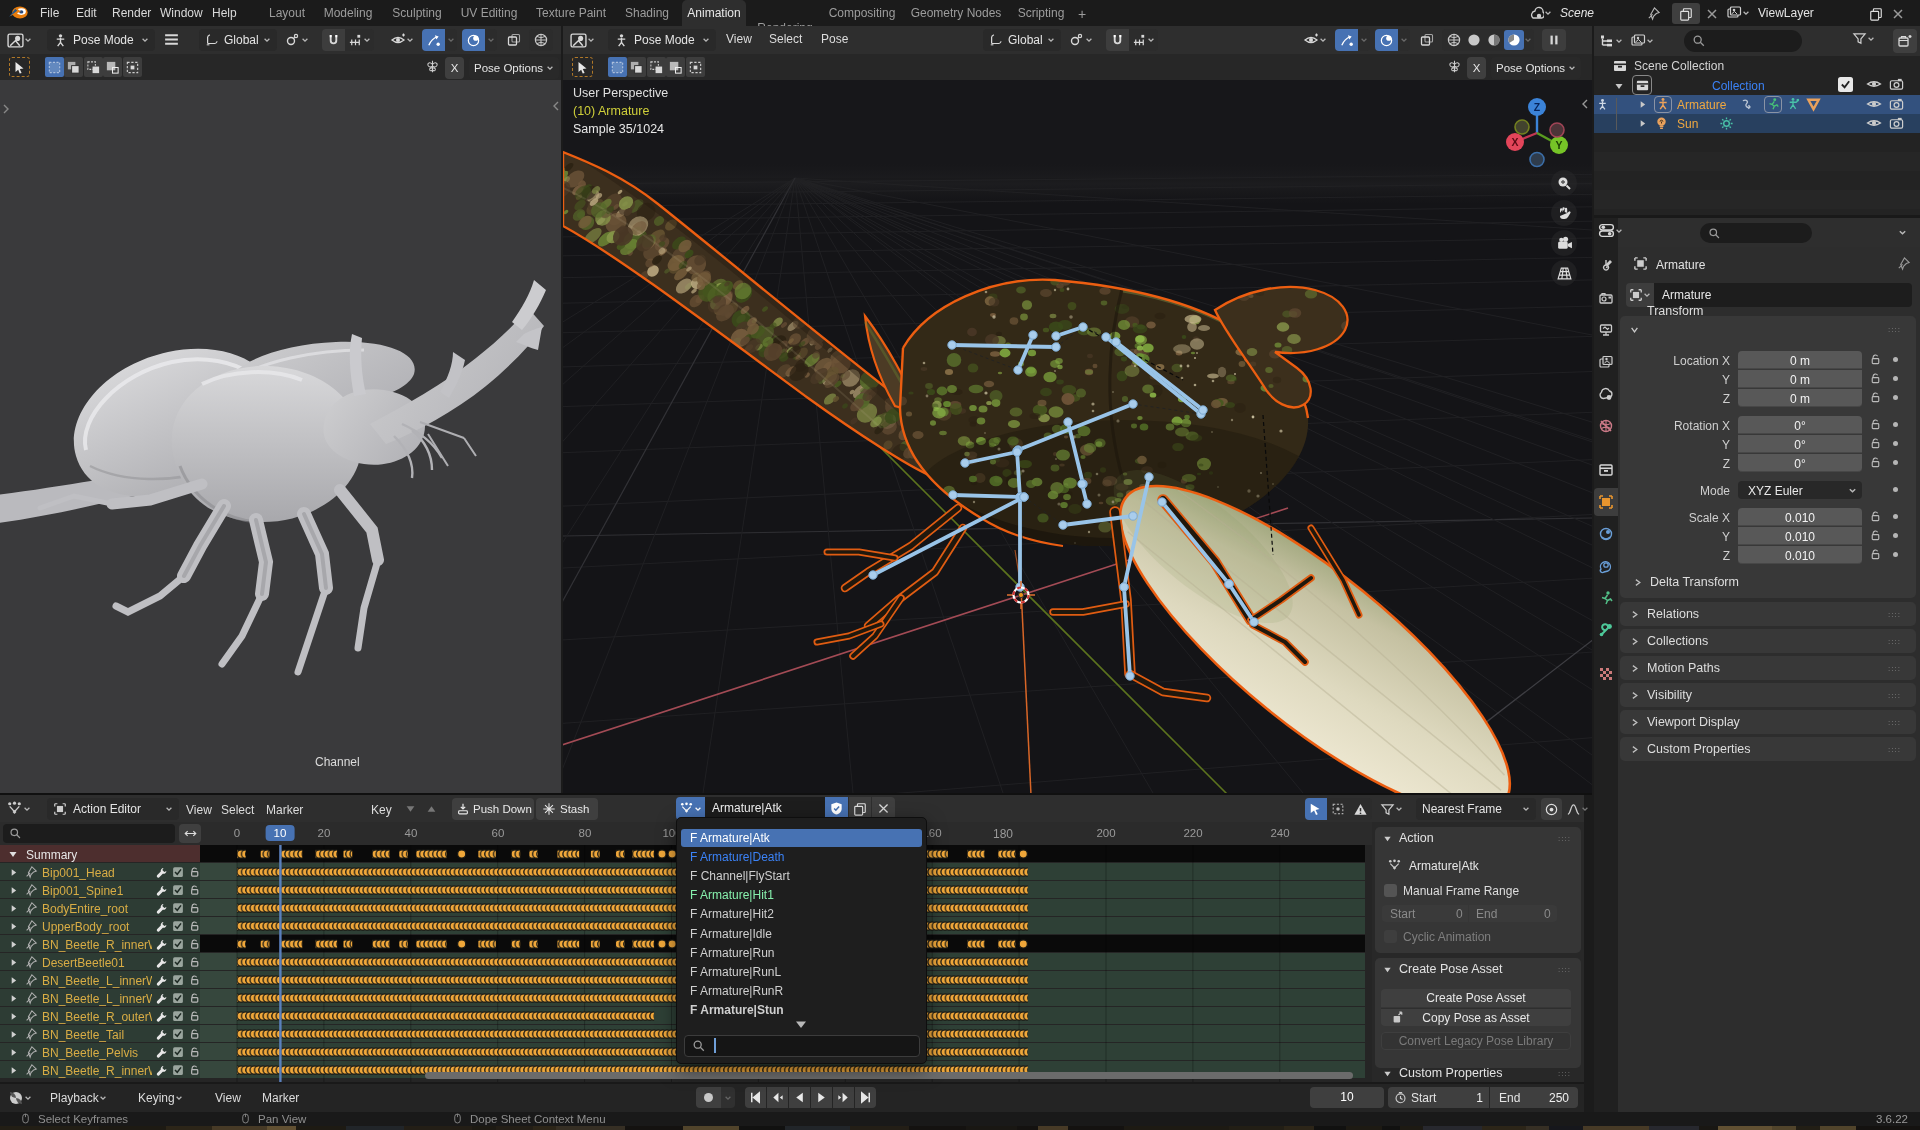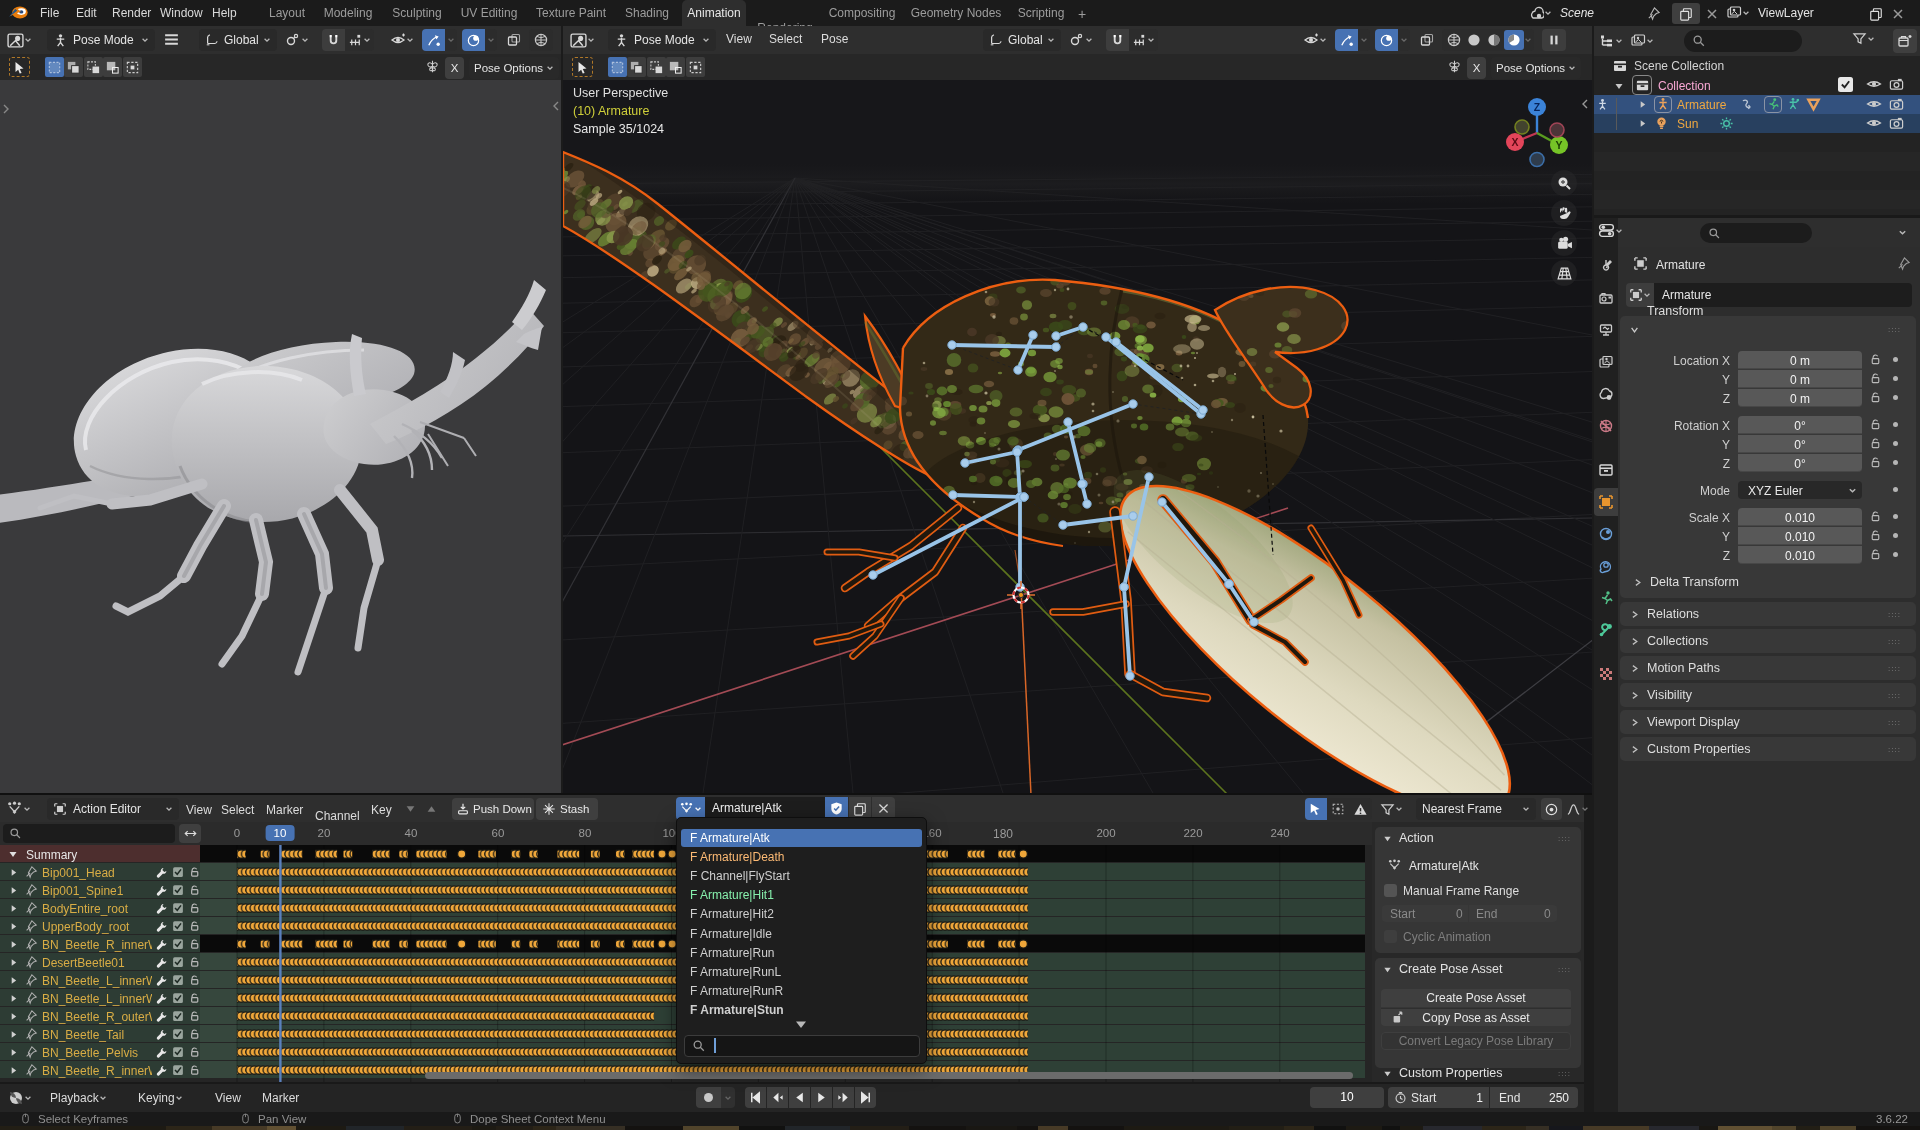--- a/index.html
+++ b/index.html
@@ -1429,21 +1429,21 @@
     <div class="abs f12" style="left:1634px;top:59px;color:#d4d4d4;">Scene Collection</div>
     <svg class="abs" width="10" height="10" viewBox="0 0 10 10" style="left:1614px;top:81px;">
       <path d="M1.5 3 L8.5 3 L5 8 Z" fill="#c8c8c8"></path>
     </svg>
     <div class="abs" style="left:1632px;top:75px;width:20px;height:20px;border:1px solid #888;border-radius:4px;"></div>
     <svg width="15" height="15" viewBox="0 0 16 16" style="flex:none;position:absolute;left:1635px;top:78px;">
       <rect x="2" y="3" width="12" height="10" rx="1" fill="#d8d8d8"></rect>
       <rect x="2" y="5.5" width="12" height="1.6" fill="#2a2a2a"></rect>
       <rect x="6" y="7.8" width="4" height="1.8" fill="#2a2a2a"></rect>
     </svg>
-    <div class="abs f12" style="left:1658px;top:79px;color:#f9a8d4;">Collection</div>
+    <div class="abs f12" style="left:1712px;top:79px;color:#3b82f6;">Collection</div>
     <div class="abs" style="left:1838px;top:77px;width:15px;height:15px;background:#e8e8e8;border-radius:2.5px;"></div>
     <svg class="abs" width="11" height="11" viewBox="0 0 12 12" style="left:1840px;top:79px;">
       <path d="M2 6 L5 9 L10 2.5" stroke="#222" stroke-width="2" fill="none"></path>
     </svg>
     <svg width="16" height="16" viewBox="0 0 16 16" style="flex:none;position:absolute;left:1866px;top:76px;">
       <path d="M1.5 8 Q8 3.5 14.5 8 Q8 12.5 1.5 8 Z" fill="none" stroke="#cdcdcd" stroke-width="1.3"></path>
       <circle cx="8" cy="8" r="2.1" fill="#cdcdcd"></circle>
     </svg>
     <svg width="15" height="15" viewBox="0 0 16 16" style="flex:none;position:absolute;left:1889px;top:77px;">
       <rect x="1.5" y="4" width="13" height="9" rx="1.5" fill="none" stroke="#cdcdcd" stroke-width="1.3"></rect>
@@ -1782,21 +1782,21 @@
       <span style="margin-left:6px;">Action Editor</span>
       <span style="margin-left:auto">
         <svg width="8" height="8" viewBox="0 0 10 10" style="flex:none">
           <path d="M2 3.5 L5 6.5 L8 3.5" stroke="#b8b8b8" stroke-width="1.6" fill="none"></path>
         </svg>
       </span>
     </div>
     <div class="abs f12" style="left:186px;top:803px;color:#dcdcdc;">View</div>
     <div class="abs f12" style="left:221px;top:803px;color:#dcdcdc;">Select</div>
     <div class="abs f12" style="left:266px;top:803px;color:#dcdcdc;">Marker</div>
-    <div class="abs f12" style="left:315px;top:809px;color:#dcdcdc;">Channel</div>
+    <div class="abs f12" style="left:315px;top:755px;color:#dcdcdc;">Channel</div>
     <div class="abs f12" style="left:371px;top:803px;color:#dcdcdc;">Key</div>
     <div class="abs row" style="left:405px;top:803px;">
       <svg width="11" height="11" viewBox="0 0 10 10">
         <path d="M1.5 3 L8.5 3 L5 8 Z" fill="#777"></path>
       </svg>
       <div style="width:10px"></div>
       <svg width="11" height="11" viewBox="0 0 10 10">
         <path d="M1.5 8 L8.5 8 L5 3 Z" fill="#777"></path>
       </svg>
     </div>
@@ -2323,21 +2323,21 @@
     </svg>
     <div class="abs f12" style="left:1381px;top:1032px;width:190px;height:18px;background:#333333;border:1px solid #3e3e3e;border-radius:4px;color:#7a7a7a;display:flex;align-items:center;justify-content:center;">Convert Legacy Pose Library</div>
     <svg class="abs" width="9" height="9" viewBox="0 0 10 10" style="left:1383px;top:1069px;">
       <path d="M1.5 3 L8.5 3 L5 8 Z" fill="#ccc"></path>
     </svg>
     <div class="abs" style="left:1399px;top:1066px;color:#e2e2e2;font-size:12.5px;">Custom Properties</div>
     <div class="abs" style="left:1558px;top:1069px;color:#808080;font-size:8px;letter-spacing:1px;">::::</div>
     <div class="abs" style="left:676px;top:817px;width:251px;height:247px;background:#1e1e1e;border:1px solid #0e0e0e;border-radius:5px;box-shadow:0 6px 18px rgba(0,0,0,.5);z-index:50;"></div>
     <div class="abs" style="left:681px;top:829px;width:241px;height:18px;background:#4772b3;border-radius:3px;z-index:51;"></div>
     <div class="abs f12" style="left:690px;top:831px;color:#ffffff;z-index:52;">F Armature|Atk</div>
-    <div class="abs f12" style="left:690px;top:850px;color:#fdba74;z-index:52;">F Armature|Death</div>
+    <div class="abs f12" style="left:690px;top:850px;color:#3b82f6;z-index:52;">F Armature|Death</div>
     <div class="abs f12" style="left:690px;top:869px;color:#cfcfcf;z-index:52;">F Channel|FlyStart</div>
     <div class="abs f12" style="left:690px;top:888px;color:#86efac;z-index:52;">F Armature|Hit1</div>
     <div class="abs f12" style="left:690px;top:907px;color:#cfcfcf;z-index:52;">F Armature|Hit2</div>
     <div class="abs f12" style="left:690px;top:927px;color:#cfcfcf;z-index:52;">F Armature|Idle</div>
     <div class="abs f12" style="left:690px;top:946px;color:#cfcfcf;z-index:52;">F Armature|Run</div>
     <div class="abs f12" style="left:690px;top:965px;color:#cfcfcf;z-index:52;">F Armature|RunL</div>
     <div class="abs f12" style="left:690px;top:984px;color:#cfcfcf;z-index:52;">F Armature|RunR</div>
     <div class="abs f12" style="left:690px;top:1003px;color:#cfcfcf;z-index:52;font-weight:bold;">F Armature|Stun</div>
     <svg class="abs" width="12" height="9" viewBox="0 0 12 9" style="left:795px;top:1020px;z-index:52;">
       <path d="M1 1.5 L11 1.5 L6 8 Z" fill="#b8b8b8"></path>

